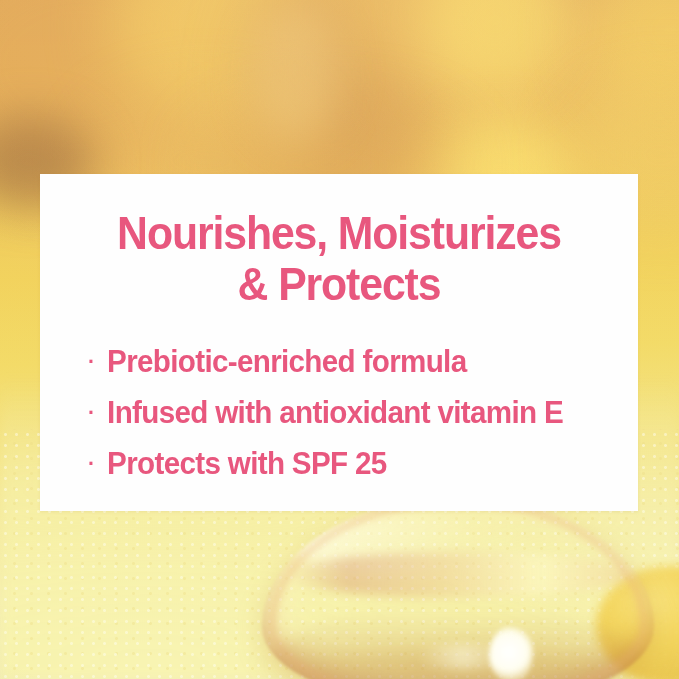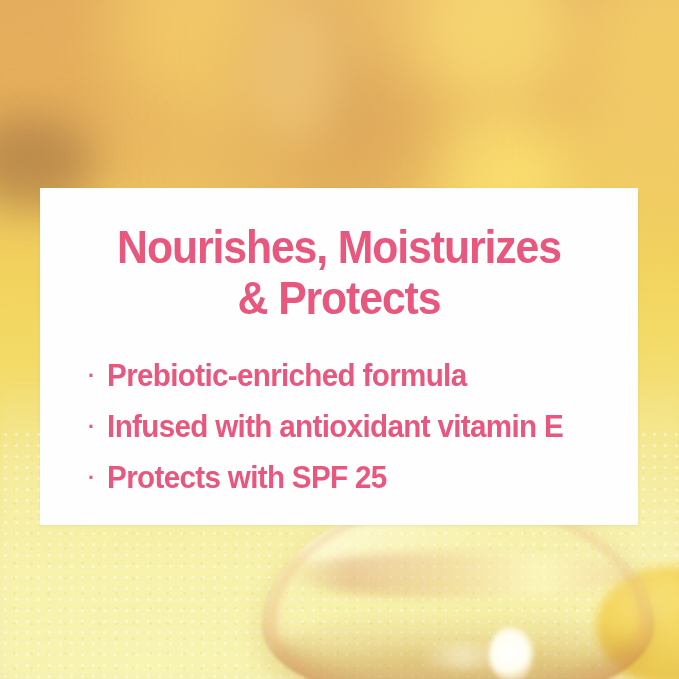--- a/index.html
+++ b/index.html
@@ -164,21 +164,21 @@
   }
   .vignette {
     position:absolute; inset:0;
     background:radial-gradient(115% 105% at 50% 48%, rgba(0,0,0,0) 62%, rgba(140,96,38,.10) 100%);
     pointer-events:none;
   }
 
   
   .card {
     position:absolute;
-    left:40px; top:188px;
+    left:40px; top:174px;
     width:598px; height:337px;
     background:#FEFEFE;
     box-shadow:0 1px 3px rgba(150,110,40,.10);
   }
 
   .card-inner {
     position:absolute;
     left:0; top:0; right:0; bottom:0;
     padding:34px 22px 0 22px;
   }

